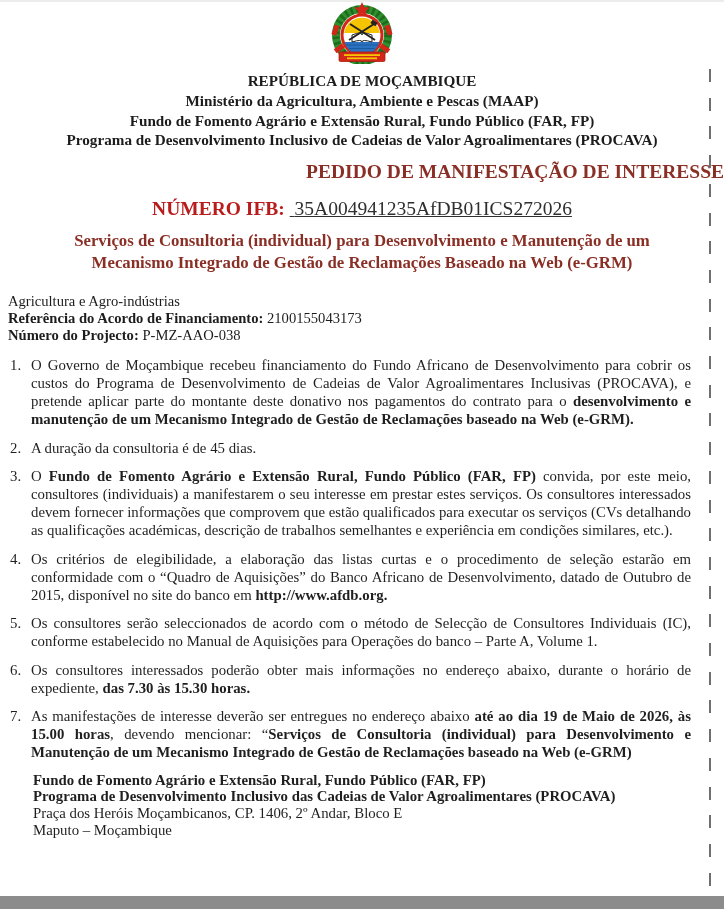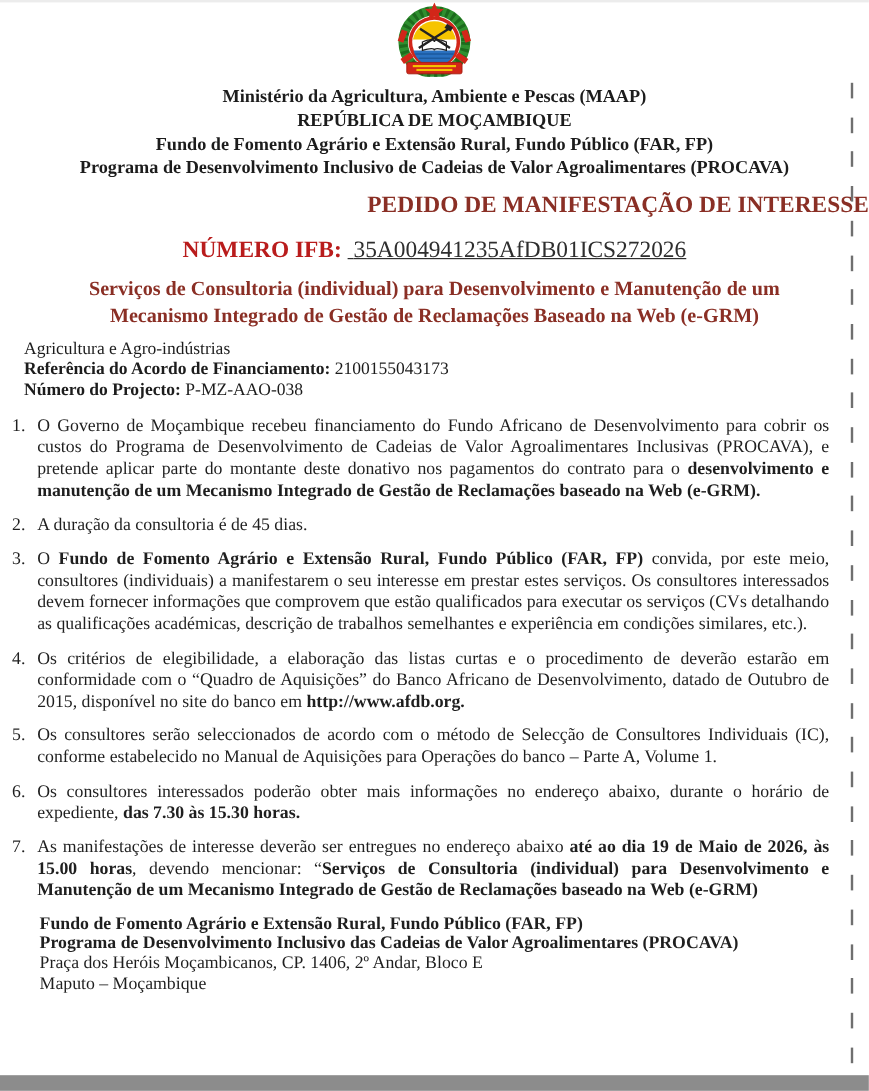--- a/index.html
+++ b/index.html
@@ -14,21 +14,21 @@
     box-sizing:border-box;
   }
   .b{font-weight:bold;}
   .emblem-wrap{height:62px;display:flex;justify-content:center;align-items:flex-start;margin-top:0;}
   .header-lines{margin-top:7px;text-align:center;font-weight:bold;font-size:15.2px;line-height:19.8px;color:#1c1c1c;}
   .title-block{margin-top:10px;text-align:right;font-weight:bold;font-size:19.5px;line-height:24.5px;color:#8a2f25;}
   .ifb-line{margin-top:12px;text-align:center;font-size:19.5px;line-height:24px;}
   .ifb-label{font-weight:bold;color:#b91c1c;}
   .ifb-number{color:#2e2e2e;text-decoration:underline;}
   .subtitle{margin-top:9px;text-align:center;font-weight:bold;font-size:16.8px;line-height:22.5px;color:#8a2f25;padding:0 38px;}
-  .meta{margin-top:8px;padding-left:20px;font-size:14.6px;line-height:17px;color:#1c1c1c;}
+  .meta{margin-top:18px;padding-left:8px;font-size:14.6px;line-height:17px;color:#1c1c1c;}
   .paragraphs{margin-top:12px;padding-left:10px;padding-right:33px;font-size:14.8px;line-height:18.2px;}
   .para{display:flex;margin-bottom:10px;}
   .para-num{width:21px;flex-shrink:0;}
   .para-text{flex:1;text-align:justify;}
   .footer{margin-top:5px;padding-left:33px;padding-right:40px;font-size:14.8px;line-height:16.8px;}
   .bottom-bar{position:absolute;left:0;bottom:0;width:724px;height:13px;background:#8c8c8c;}
   .rev-bar{position:absolute;left:709px;width:2px;height:13px;background:#6f6f6f;}
 </style>
 </head>
 <body>
@@ -59,22 +59,22 @@
 
     <polygon points="48,0 50.3,5.2 56,5.6 51.7,9.1 53.1,14.6 48,11.5 42.9,14.6 44.3,9.1 40,5.6 45.7,5.2" fill="#d22619"></polygon>
 
     <rect x="25" y="50" width="46" height="9.5" rx="1.5" fill="#d22619" stroke="#a91d12" stroke-width="0.8"></rect>
     <rect x="30" y="52.2" width="36" height="1.8" fill="#f6c400"></rect>
     <rect x="33" y="55.4" width="30" height="1.8" fill="#f6c400"></rect>
   </svg>
 </div>
 
 <div class="header-lines" id="header-lines">
+    <div>REPÚBLICA DE MOÇAMBIQUE</div>
     <div>Ministério da Agricultura, Ambiente e Pescas (MAAP)</div>
-    <div>REPÚBLICA DE MOÇAMBIQUE</div>
     <div>Fundo de Fomento Agrário e Extensão Rural, Fundo Público (FAR, FP)</div>
     <div>Programa de Desenvolvimento Inclusivo de Cadeias de Valor Agroalimentares (PROCAVA)</div>
   </div>
 
 <div class="title-block">
   <div>PEDIDO DE MANIFESTAÇÃO DE INTERESSE</div>
 </div>
 
 <div class="ifb-line">
   <span class="ifb-label">NÚMERO IFB:</span>
@@ -97,21 +97,21 @@
     <div class="para">
       <span class="para-num">2.</span>
       <span class="para-text"><span>A duração da consultoria é de 45 dias.</span></span>
     </div>
     <div class="para">
       <span class="para-num">3.</span>
       <span class="para-text"><span>O </span><span class="b">Fundo de Fomento Agrário e Extensão Rural, Fundo Público (FAR, FP)</span><span> convida, por este meio, consultores (individuais) a manifestarem o seu interesse em prestar estes serviços. Os consultores interessados devem fornecer informações que comprovem que estão qualificados para executar os serviços (CVs detalhando as qualificações académicas, descrição de trabalhos semelhantes e experiência em condições similares, etc.).</span></span>
     </div>
     <div class="para">
       <span class="para-num">4.</span>
-      <span class="para-text"><span>Os critérios de elegibilidade, a elaboração das listas curtas e o procedimento de deverão estarão em conformidade com o “Quadro de Aquisições” do Banco Africano de Desenvolvimento, datado de Outubro de 2015, disponível no site do banco em </span><span class="b">http://www.afdb.org.</span></span>
+      <span class="para-text"><span>Os critérios de elegibilidade, a elaboração das listas curtas e o procedimento de seleção estarão em conformidade com o “Quadro de Aquisições” do Banco Africano de Desenvolvimento, datado de Outubro de 2015, disponível no site do banco em </span><span class="b">http://www.afdb.org.</span></span>
     </div>
     <div class="para">
       <span class="para-num">5.</span>
       <span class="para-text"><span>Os consultores serão seleccionados de acordo com o método de Selecção de Consultores Individuais (IC), conforme estabelecido no Manual de Aquisições para Operações do banco – Parte A, Volume 1.</span></span>
     </div>
     <div class="para">
       <span class="para-num">6.</span>
       <span class="para-text"><span>Os consultores interessados poderão obter mais informações no endereço abaixo, durante o horário de expediente, </span><span class="b">das 7.30 às 15.30 horas.</span></span>
     </div>
     <div class="para">

